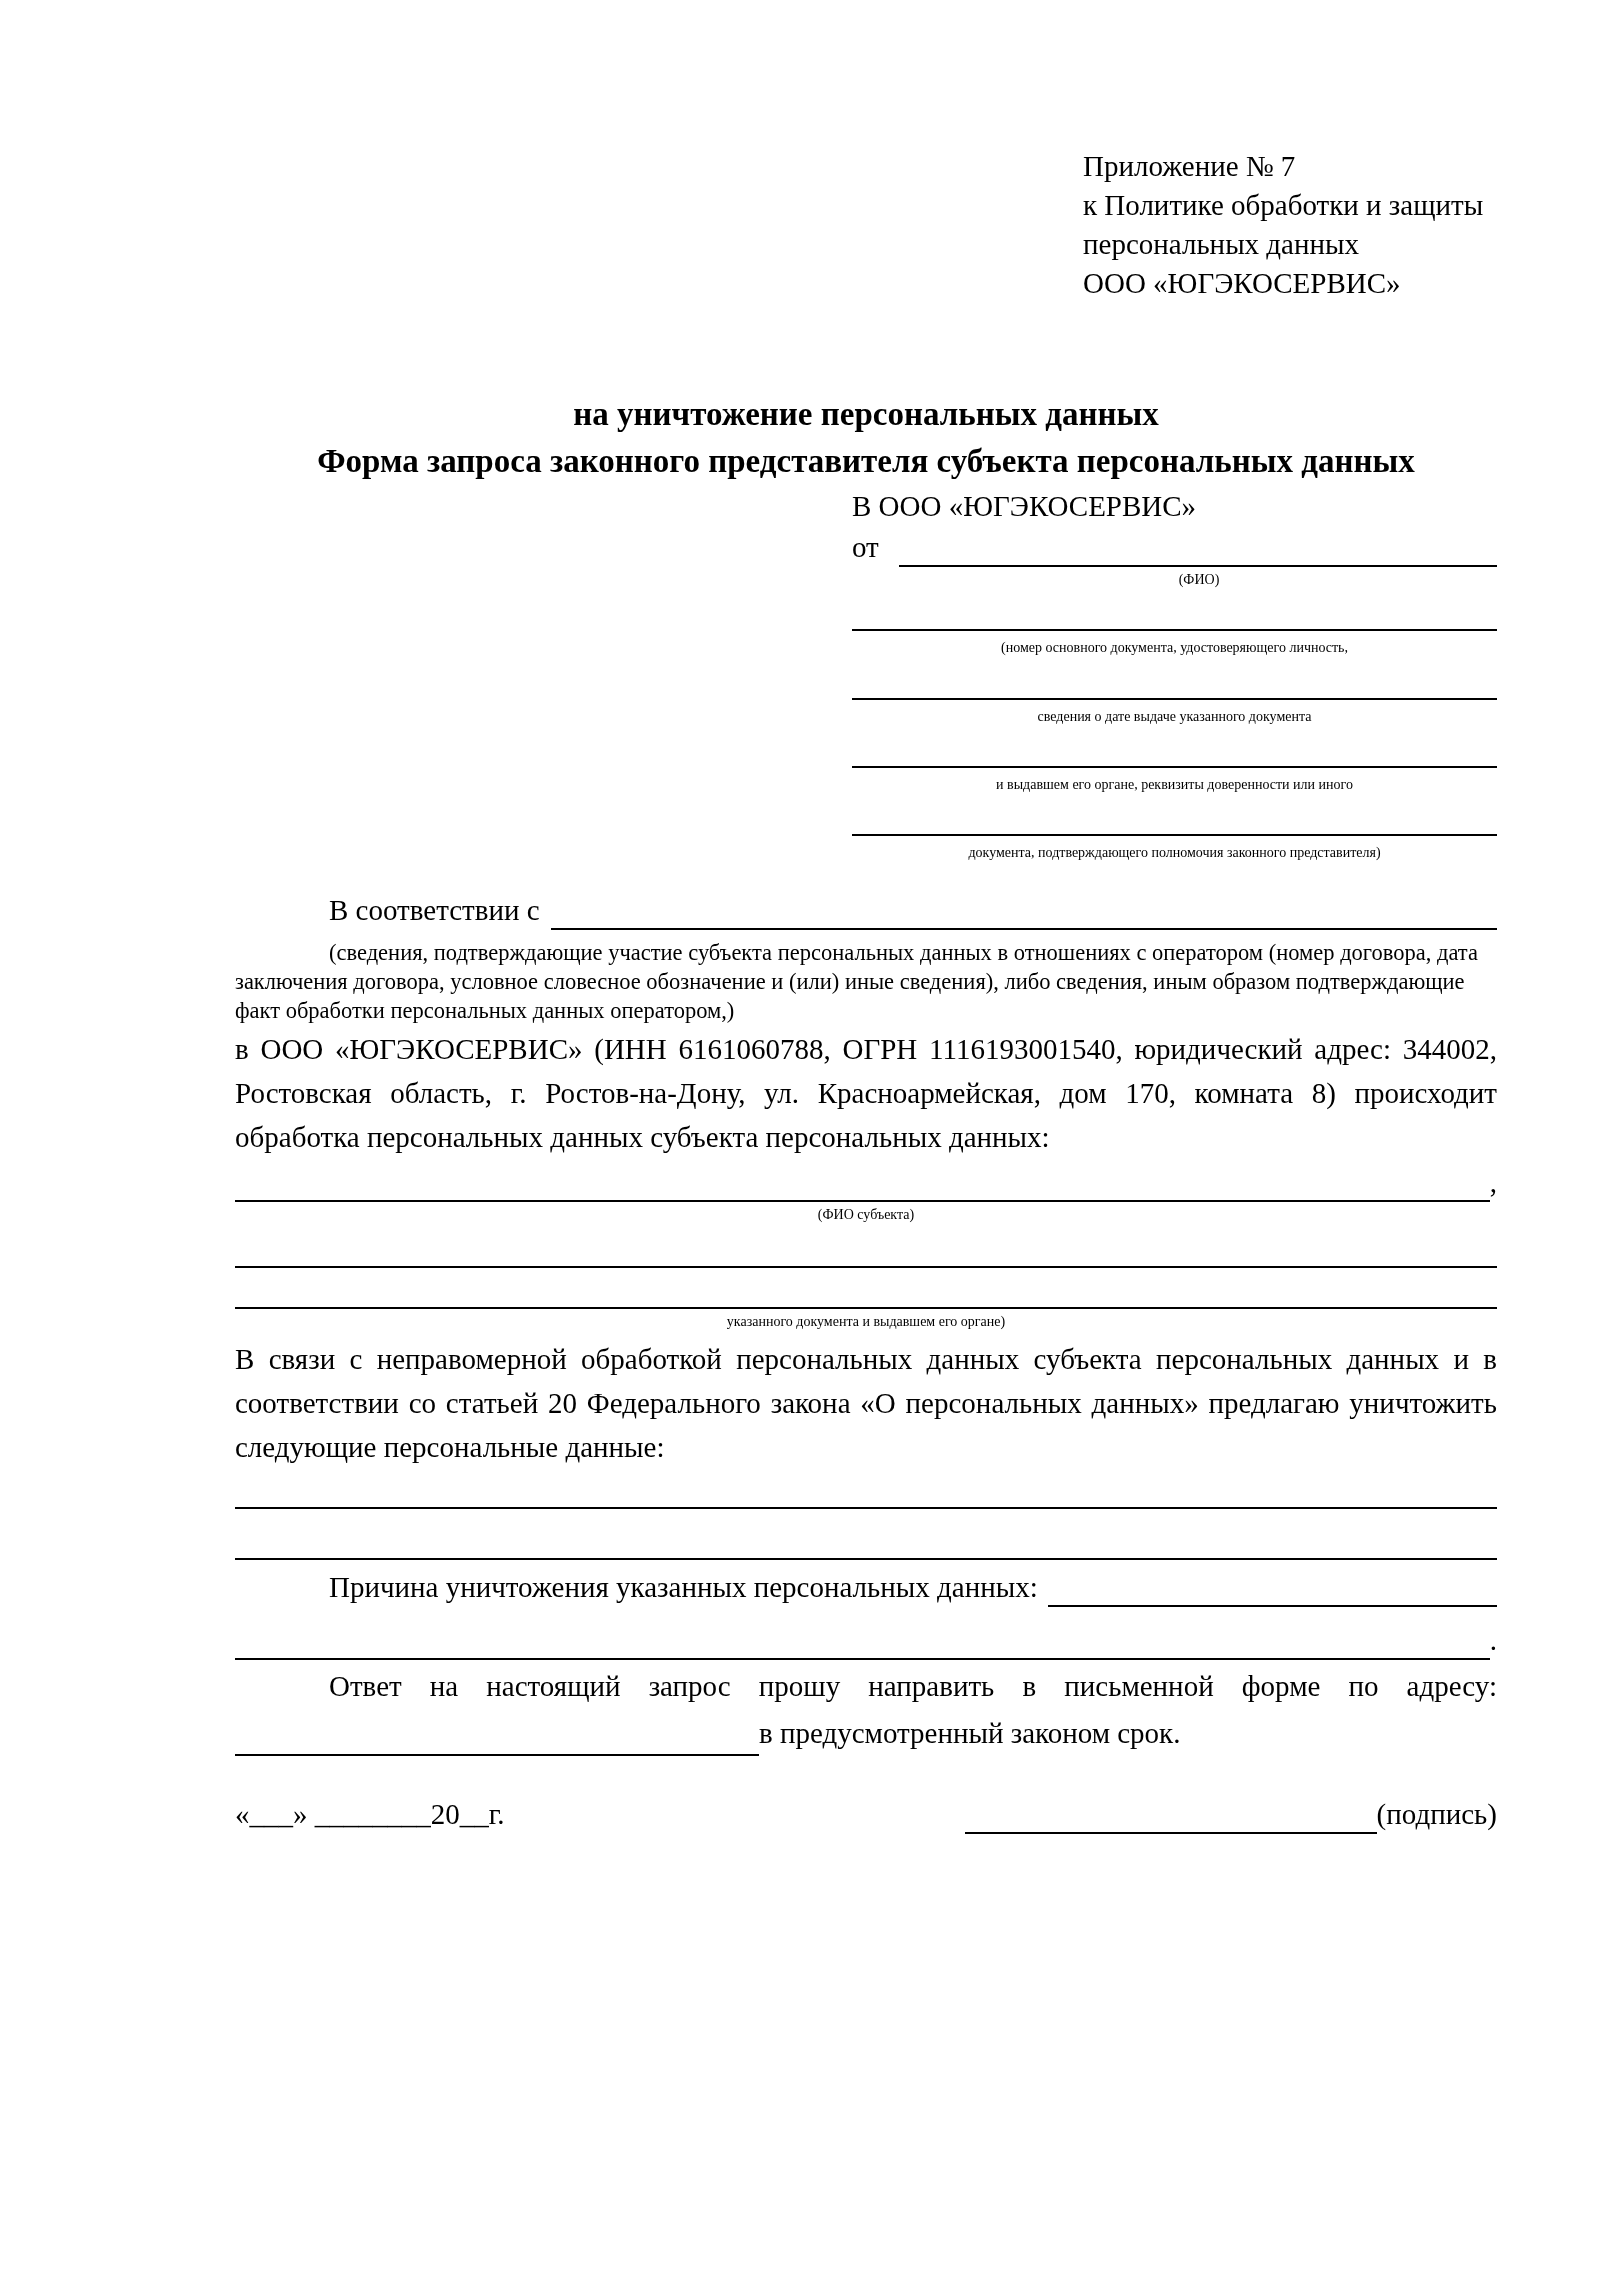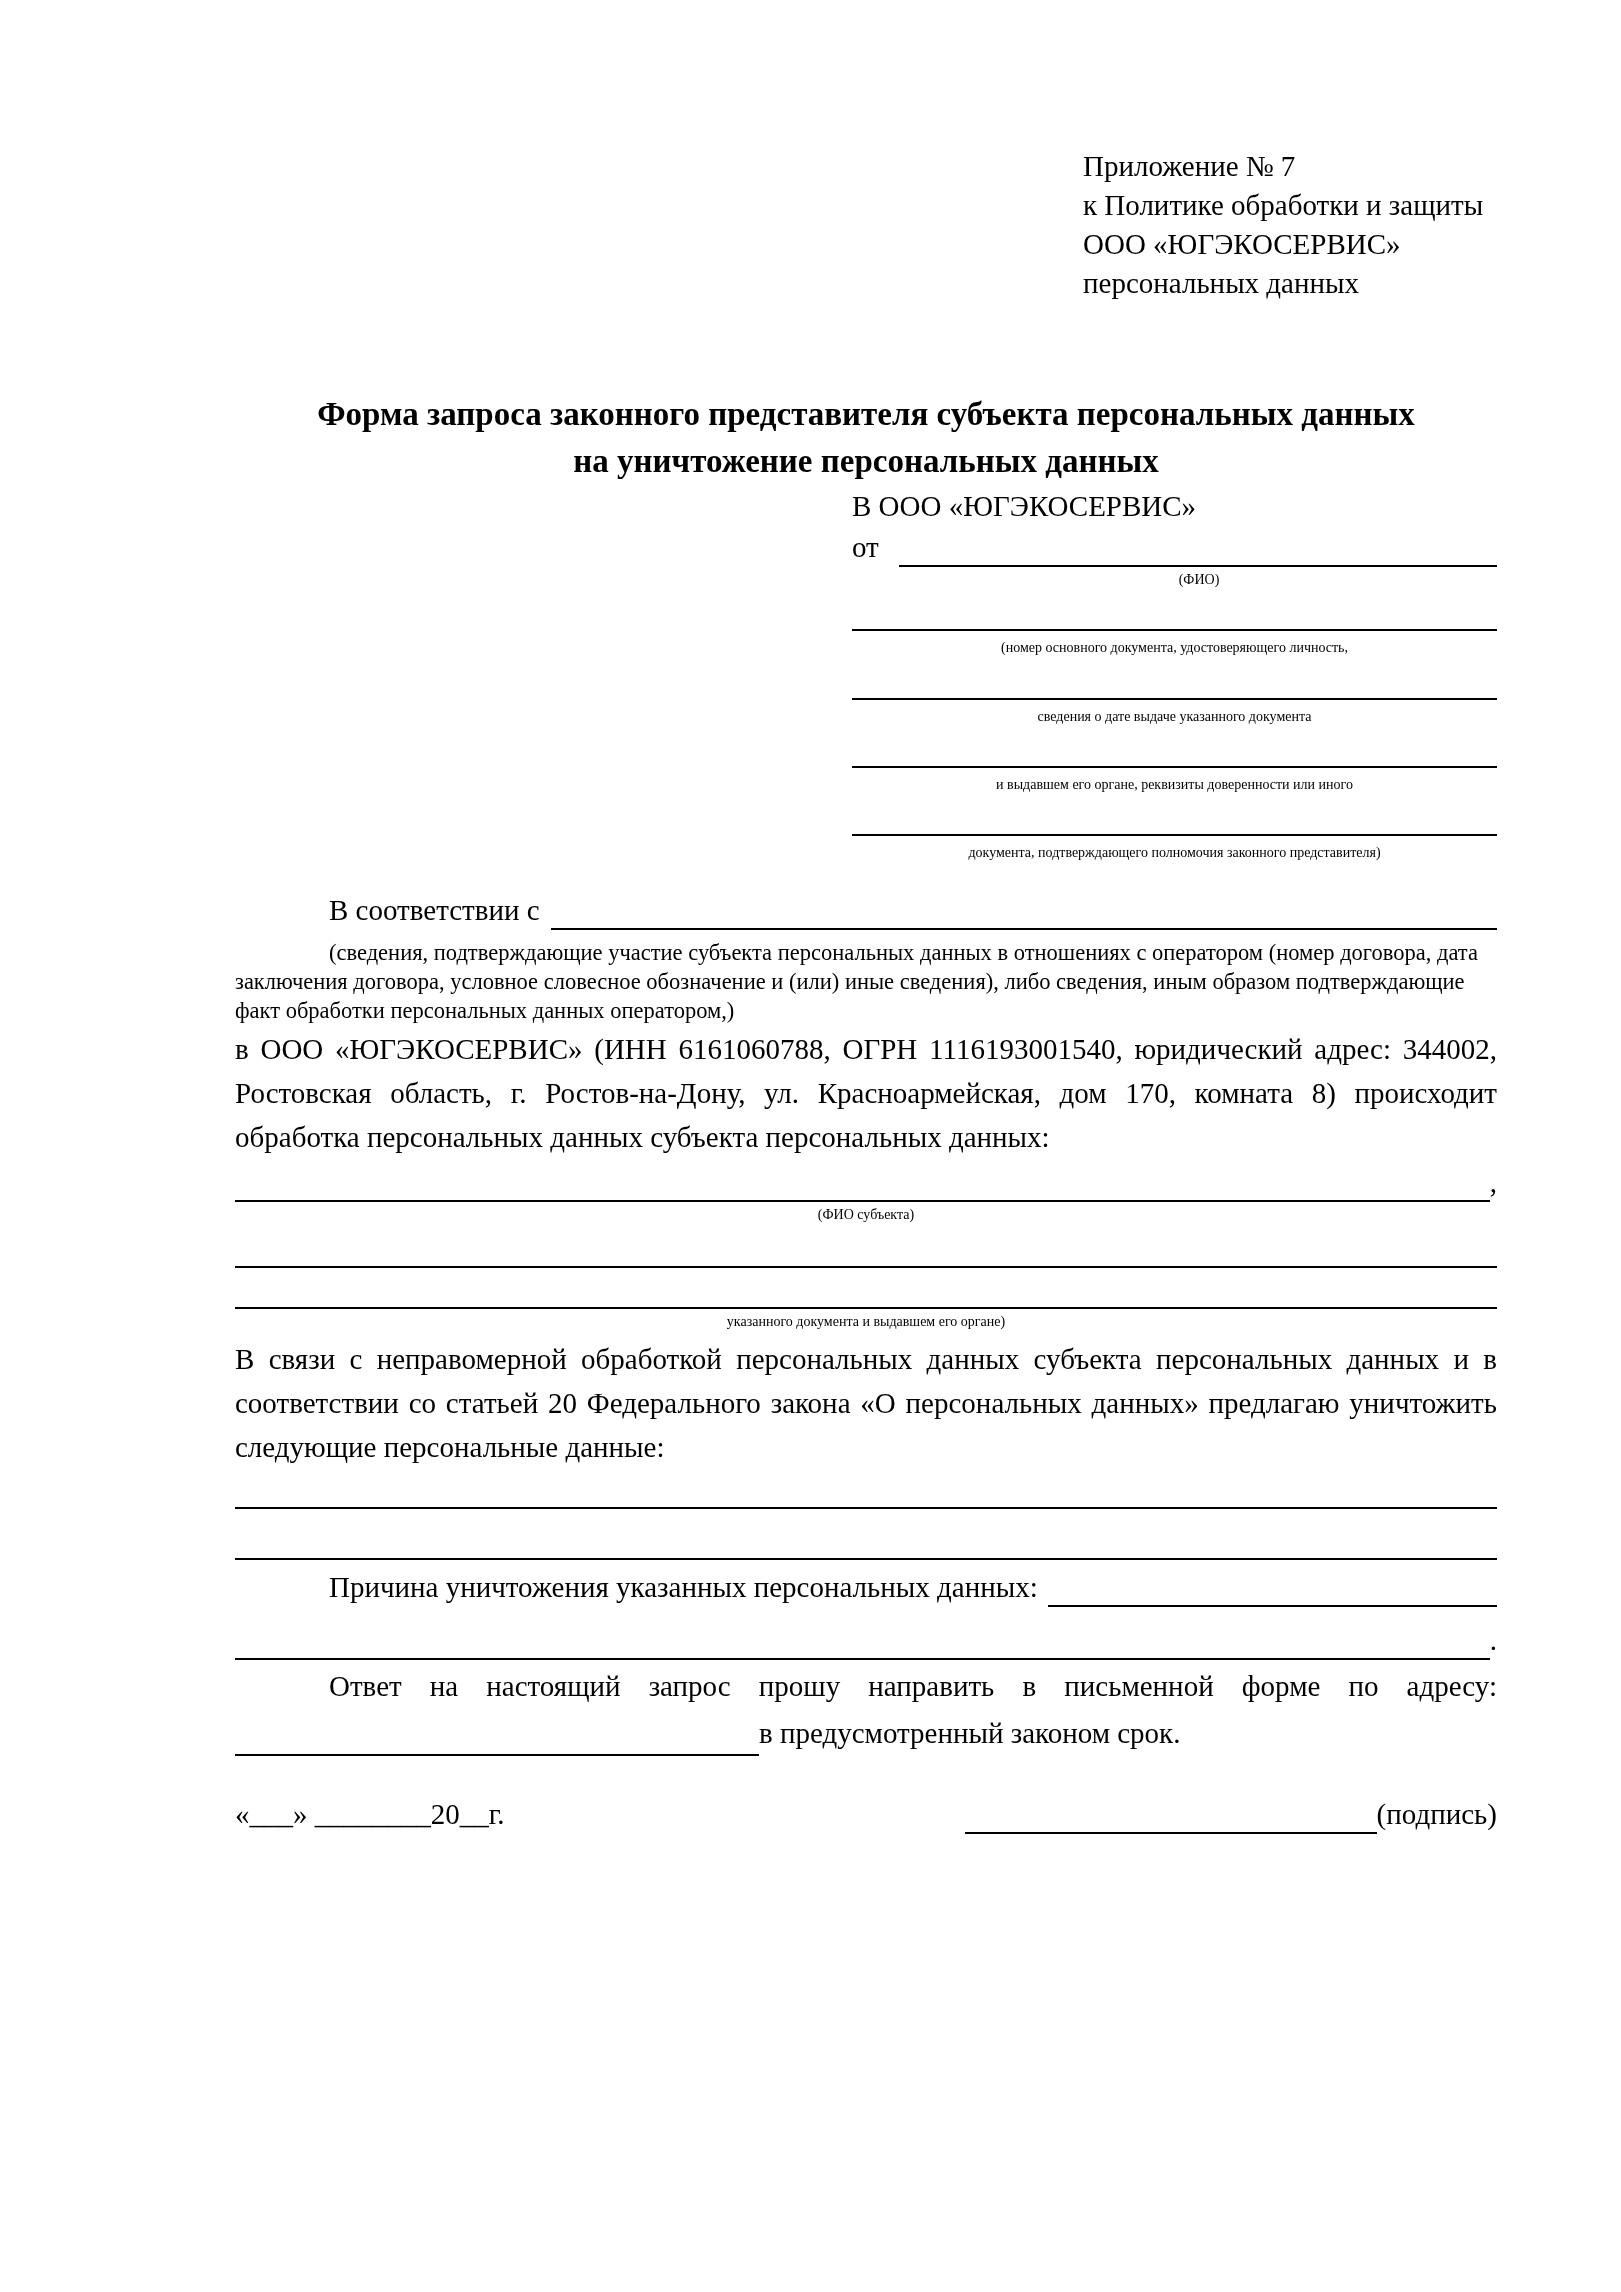--- a/index.html
+++ b/index.html
@@ -46,27 +46,27 @@
   .trail{white-space:pre;}
 </style>
 </head>
 <body>
 
 <div class="page">
 
   <div class="hdr">
     <div>Приложение № 7</div>
     <div>к Политике обработки и защиты</div>
+    <div>персональных данных</div>
     <div>ООО «ЮГЭКОСЕРВИС»</div>
-    <div>персональных данных</div>
   </div>
 
   <div class="title">
+    <div>на уничтожение персональных данных</div>
     <div>Форма запроса законного представителя субъекта персональных данных</div>
-    <div>на уничтожение персональных данных</div>
   </div>
 
   <div class="addr">
     <div class="addr-to">В ООО «ЮГЭКОСЕРВИС»</div>
 
     <div class="from-row">
       <span class="lbl">от</span>
       <span class="uline flex1"></span>
     </div>
     <div class="cap fio-cap">(ФИО)</div>

